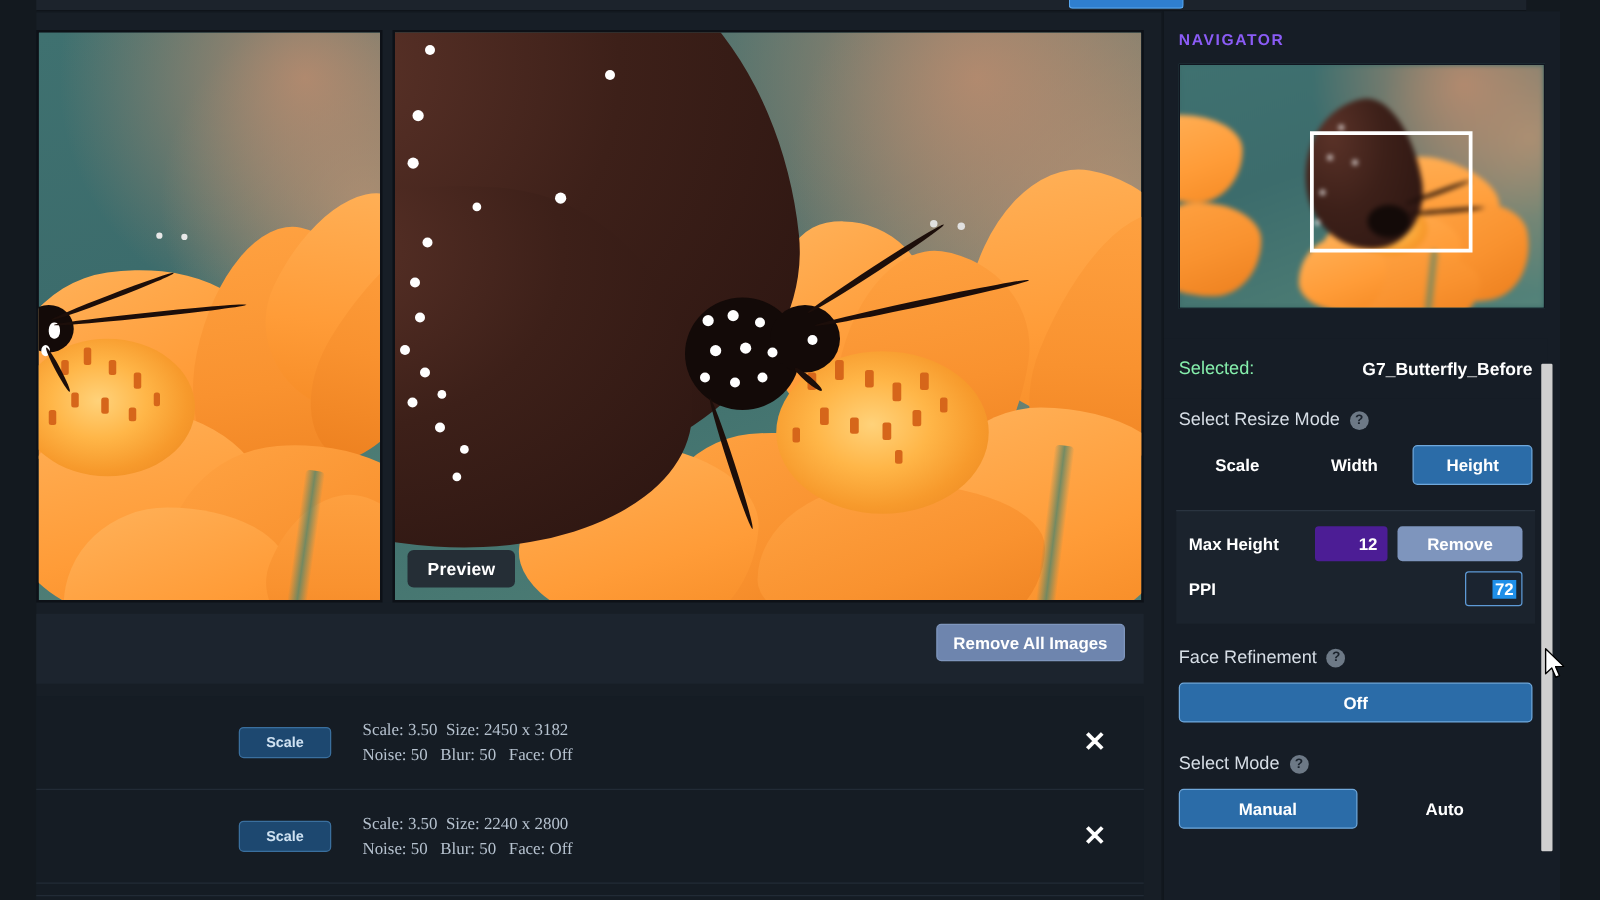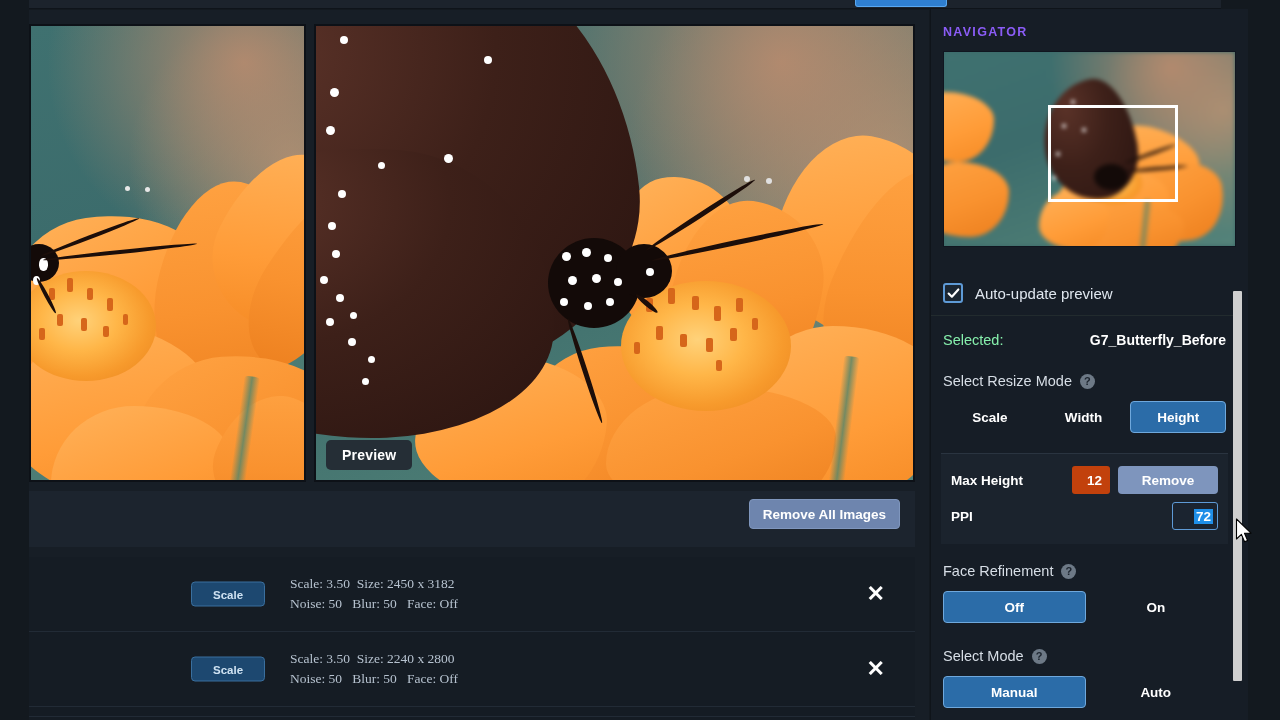--- a/index.html
+++ b/index.html
@@ -298,22 +298,22 @@
     display: flex; align-items: center;
     height: 36px;
   }
   .field-row .fname {
     color: #ffffff;
     font-size: 13.5px;
     font-weight: 700;
     flex: 1;
   }
   .num-input {
-    width: 38px; height: 28px;
-    background: #c2410c;
+    width: 58px; height: 28px;
+    background: #4c1d95;
     border: none;
     border-radius: 3px;
     color: #ffffff;
     font-size: 13.5px;
     font-weight: 700;
     text-align: right;
     padding-right: 8px;
     display: flex; align-items: center; justify-content: flex-end;
     font-family: "Liberation Sans", sans-serif;
   }
@@ -535,28 +535,20 @@
         <div class="dot" style="left:112px;top:100px;width:4px;height:4px;"></div>
         <div class="dot" style="left:108px;top:124px;width:4px;height:4px;"></div>
         <div class="antenna" style="left:180px; top:110px; width:56px; height:3px; transform:rotate(-20deg);"></div>
         <div class="antenna" style="left:182px; top:118px; width:62px; height:3px; transform:rotate(-5deg);"></div>
       </div>
       <div class="nav-rect"></div>
     </div>
 
     <div class="sb-scroll">
 
-      <div class="row-check">
-        <div class="chk">
-          <svg viewBox="0 0 16 16">
-            <path d="M2 8 L6 12 L14 3" stroke="#ffffff" stroke-width="2.6" fill="none" stroke-linecap="round" stroke-linejoin="round"></path>
-          </svg>
-        </div>
-        <div class="lbl">Auto-update preview</div>
-      </div>
 
       <div class="row-selected">
         <span class="k">Selected:</span>
         <span class="v">G7_Butterfly_Before</span>
       </div>
 
       <div class="group-label">
         <span>Select Resize Mode</span>
         <span class="help">?</span>
       </div>
@@ -582,21 +574,20 @@
         </div>
       </div>
 
       <div class="group-label" style="margin-top:10px;">
         <span>Face Refinement</span>
         <span class="help">?</span>
       </div>
       <div class="seg-wrap">
         <div class="seg">
           <div class="opt active">Off</div>
-          <div class="opt">On</div>
         </div>
       </div>
 
       <div class="group-label" style="margin-top:6px;">
         <span>Select Mode</span>
         <span class="help">?</span>
       </div>
       <div class="seg-wrap">
         <div class="seg">
           <div class="opt active">Manual</div>

